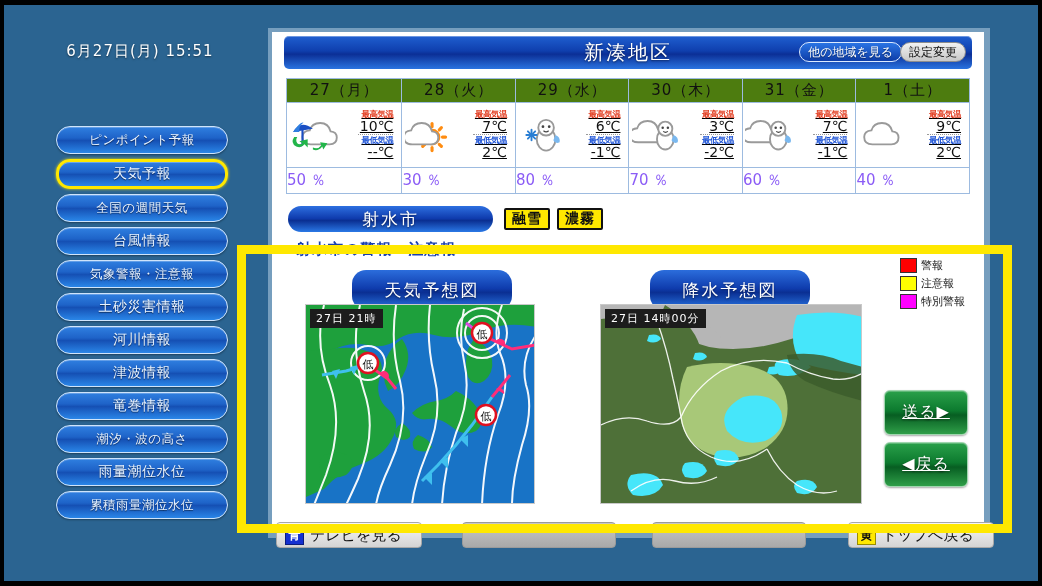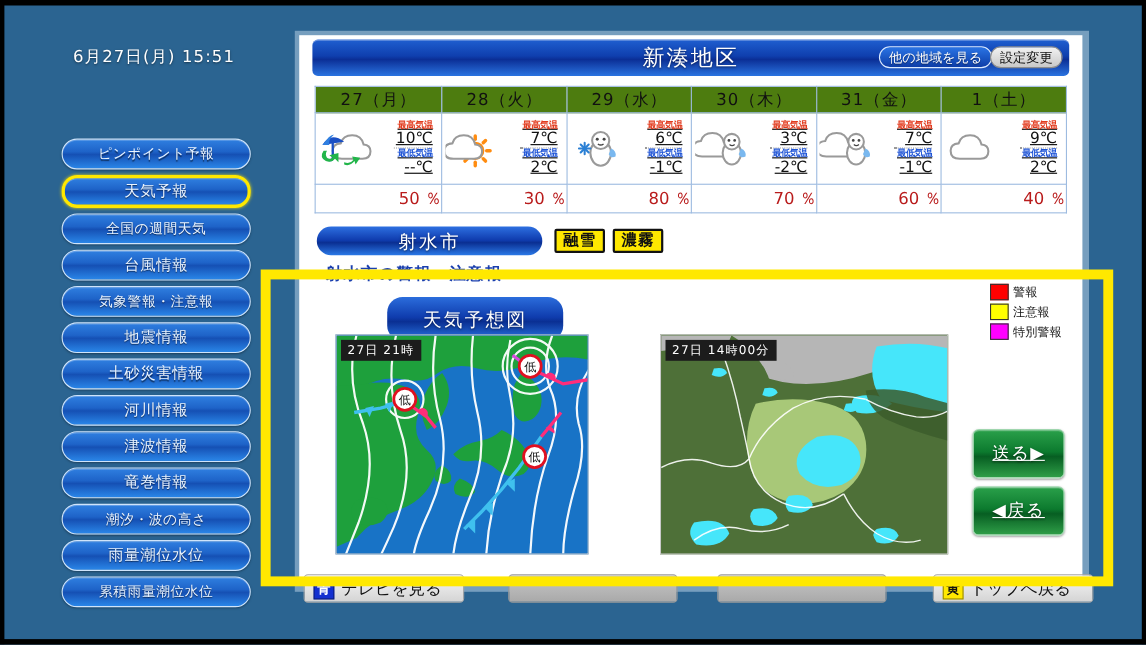--- a/index.html
+++ b/index.html
@@ -100,21 +100,21 @@
     background:#4d7c0f; letter-spacing:1px;
   }
   .fc-body { height:62px; padding:0;text-decoration:underline; }
   .fc-cell-inner { display:flex; height:62px; align-items:center; }
   .fc-icon { width:50%; display:flex; align-items:center; justify-content:center; }
   .fc-temps { width:50%; text-align:right; padding-right:8px; line-height:1.05; }
   .t-hi-lab { font-size:8.5px; color:#e23a1d; font-weight:bold; letter-spacing:-.5px; }
   .t-lo-lab { font-size:8.5px; color:#1d53d6; font-weight:bold; letter-spacing:-.5px; }
   .t-val { font-size:14px; color:#111; }
   .t-sep { border-top:1px dotted #999; margin:1px 0 1px 14px; }
-  .fc-pop { height:26px; text-align:right; font-size:15px; color:#b91c1c; }
+  .fc-pop { height:26px; text-align:left; font-size:15px; color:#8b5cf6; }
 
   
   #city-pill {
     position:absolute; left:288px; top:206px; width:205px; height:26px;
     border-radius:13px;
     background:linear-gradient(180deg,#2d6fe0 0%,#0f3bad 48%,#0a2f92 56%,#2a78e6 100%);
     display:flex; align-items:center; justify-content:center;
     color:#fff; font-size:17px; letter-spacing:2px;
     text-shadow:0 1px 2px rgba(0,0,0,.5);
   }
@@ -222,23 +222,20 @@
         <span>天気予報</span>
       </div>
       <div class="nav-btn small">
         <span>全国の週間天気</span>
       </div>
       <div class="nav-btn">
         <span>台風情報</span>
       </div>
       <div class="nav-btn small">
         <span>気象警報・注意報</span>
-      </div>
-      <div class="nav-btn">
-        <span>地震情報</span>
       </div>
       <div class="nav-btn">
         <span>土砂災害情報</span>
       </div>
       <div class="nav-btn">
         <span>河川情報</span>
       </div>
       <div class="nav-btn">
         <span>津波情報</span>
       </div>
@@ -432,20 +429,21 @@
         </tr>
   </tbody>
     </table>
 
   <div id="city-pill">射水市</div>
   <div class="warn-badge" id="badge-1">融雪</div>
   <div class="warn-badge" id="badge-2">濃霧</div>
   <div id="warn-head">射水市の警報・注意報</div>
 
   <div class="map-title" id="map-title-1">天気予想図</div>
+  <div class="map-title" id="map-title-2">降水予想図</div>
 
   <div id="map-weather">
     <div class="map-stamp">27日 21時</div>
     <svg width="230" height="200" viewBox="0 0 230 200">
       <rect x="0" y="0" width="230" height="200" fill="#1873c6"></rect>
 
       <path d="M0,0 L230,0 L230,22 Q200,16 176,26 Q150,36 128,30 Q108,24 92,34
                Q80,44 62,40 Q40,36 22,48 L0,52 Z" fill="#1ea03c"></path>
       <path d="M0,46 L26,44 Q48,40 66,48 Q80,56 74,72 Q68,92 82,104
                Q96,116 86,134 Q78,150 58,158 Q34,166 18,184 L0,192 Z" fill="#1ea03c"></path>

